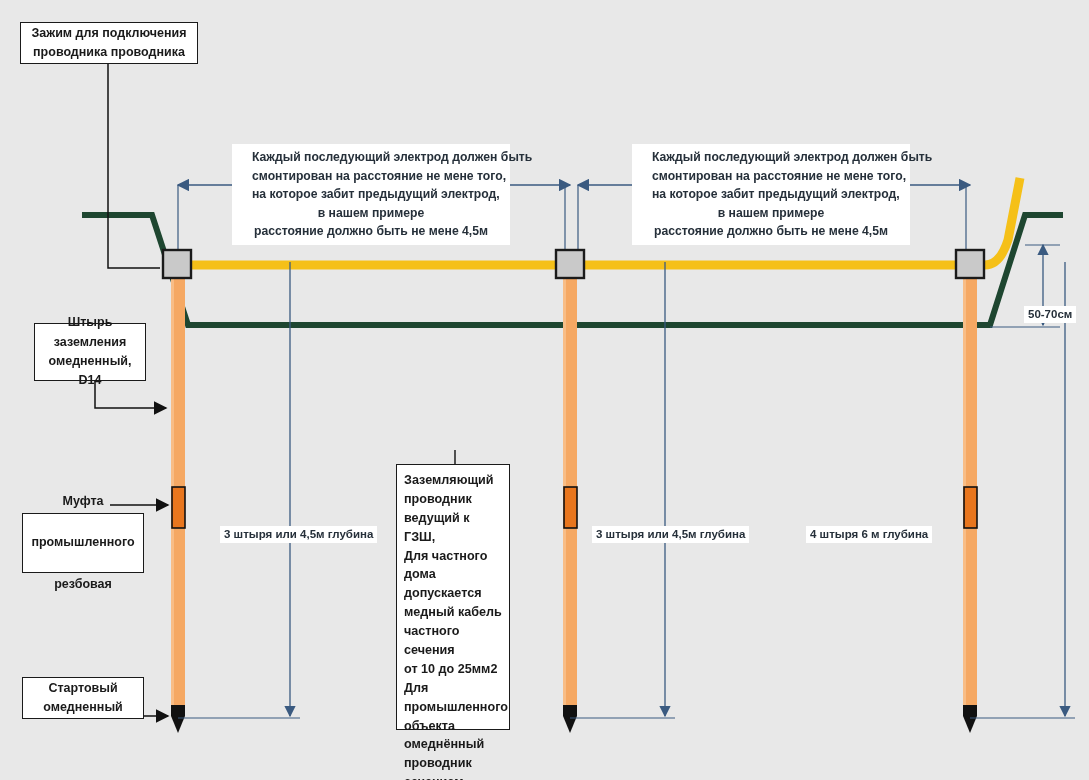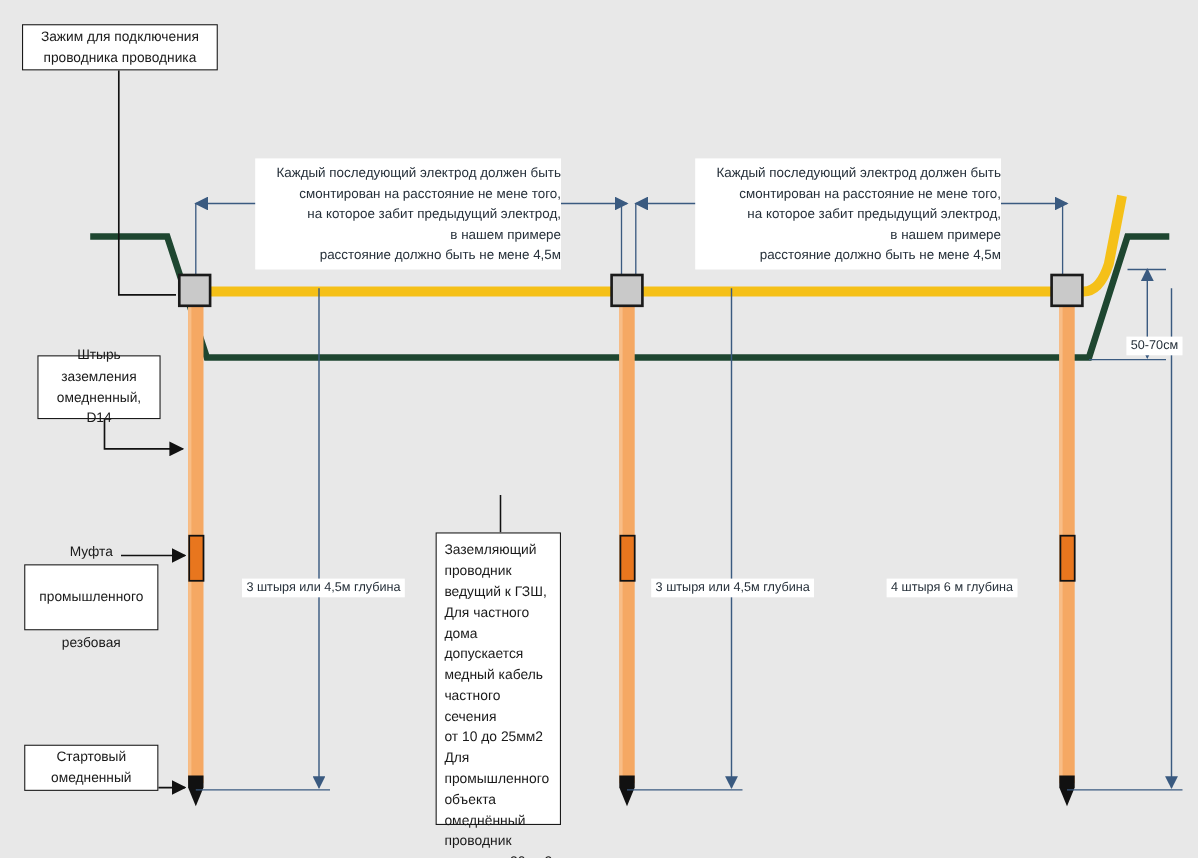--- a/index.html
+++ b/index.html
@@ -2,21 +2,21 @@
 <html><head>
 <meta charset="utf-8">
 <style>
   html,body{margin:0;padding:0;}
   body{
     width:1089px;height:780px;
     background:#e8e8e8;
     font-family:"Liberation Sans", sans-serif;
     overflow:hidden;
   }
-  #stage{position:relative;width:1089px;height:564px;}
+  #stage{position:relative;width:1089px;height:564px;font-weight:bold;}
   svg.layer{position:absolute;left:0;top:0;width:1089px;height:780px;}
 
   .callout{
     position:absolute;
     background:#ffffff;
     border:1.6px solid #1a1a1a;
     box-sizing:border-box;
     display:flex;
     flex-direction:column;
     align-items:center;
@@ -24,25 +24,25 @@
     text-align:center;
     color:#1a1a1a;
     font-size:12.5px;
     line-height:1.55;
     padding:4px 6px;
   }
   .note{
     position:absolute;
     background:#ffffff;
     box-sizing:border-box;
-    text-align:right;
+    text-align:center;
     color:#26303a;
     font-size:12.2px;
     line-height:1.52;
-    padding:4px 0;
+    padding:4px 20px;
   }
   .note span{display:block;white-space:nowrap;}
   .dimlabel{
     position:absolute;
     background:#ffffff;
     color:#26303a;
     font-size:11.5px;
     line-height:1.3;
     padding:1px 4px;
     white-space:nowrap;
@@ -189,21 +189,21 @@
   </div>
 
   <div class="note" style="left:632px;top:144px;width:278px;">
     <span>Каждый последующий электрод должен быть</span>
     <span>смонтирован на расстояние не мене того,</span>
     <span>на которое забит предыдущий электрод,</span>
     <span>в нашем примере</span>
     <span>расстояние должно быть не мене 4,5м</span>
   </div>
 
-  <div class="bigbox" style="left:396px;top:484px;width:114px;height:266px;">
+  <div class="bigbox" style="left:396px;top:464px;width:114px;height:266px;">
     <span>Заземляющий</span>
     <span>проводник</span>
     <span>ведущий к ГЗШ,</span>
     <span>Для частного</span>
     <span>дома допускается</span>
     <span>медный кабель</span>
     <span>частного сечения</span>
     <span>от 10 до 25мм2</span>
     <span>Для</span>
     <span>промышленного</span>

